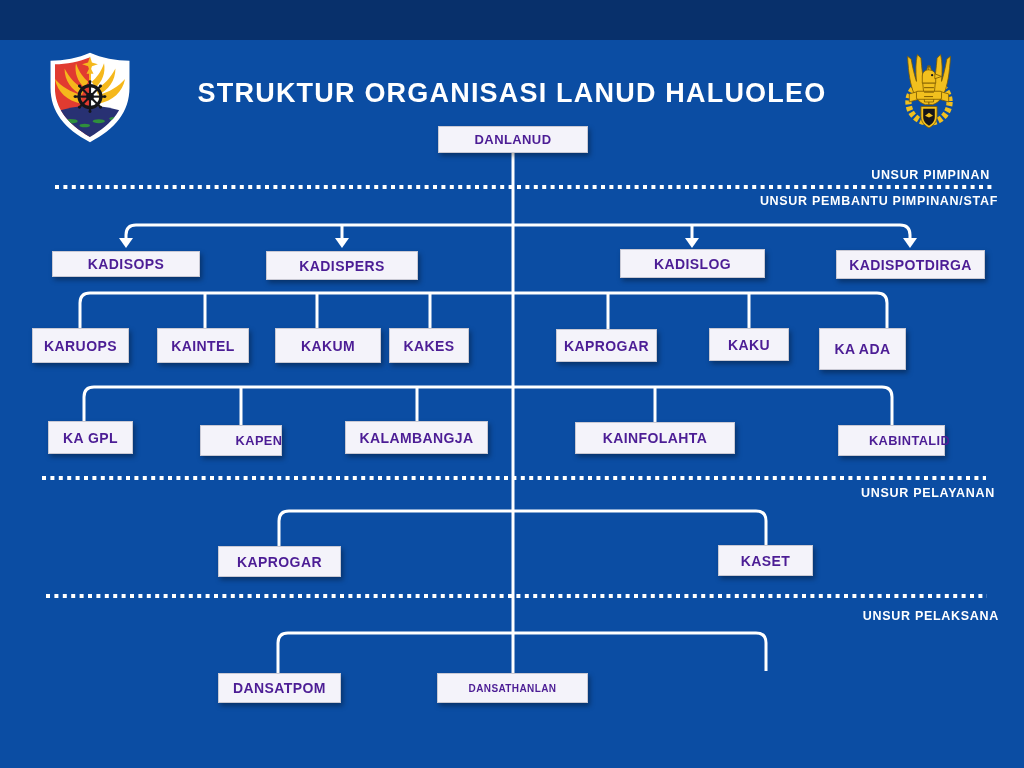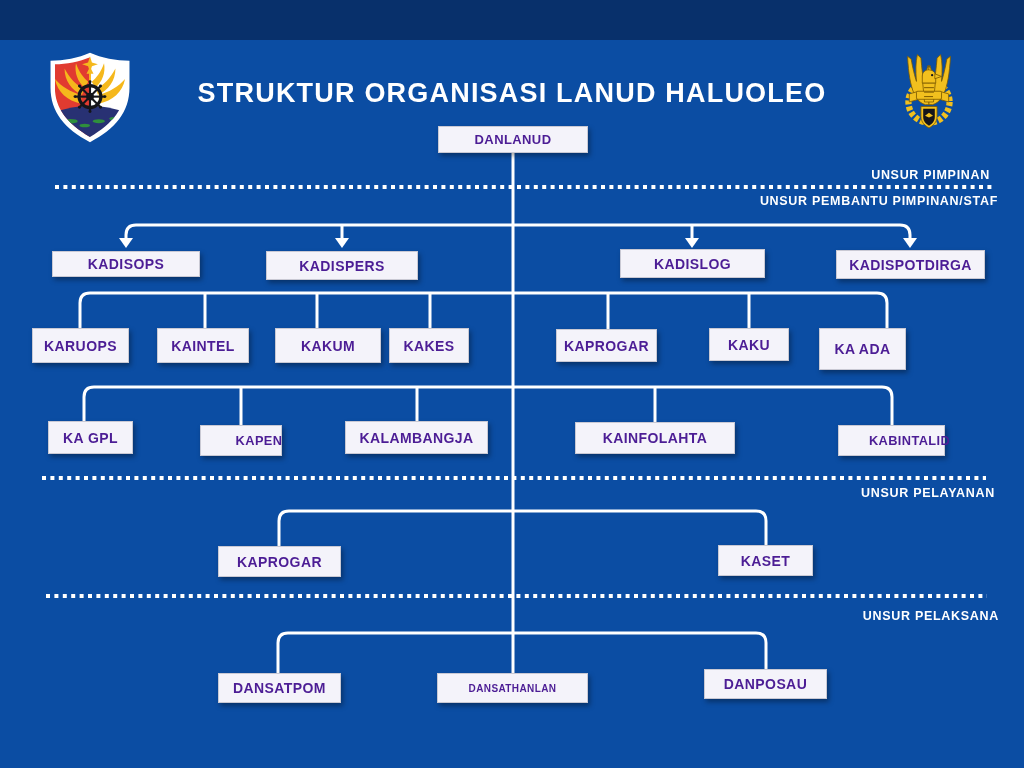--- a/index.html
+++ b/index.html
@@ -155,15 +155,14 @@
   <div class="node sm" style="left:200px;top:385px;width:82px;height:31px">KAPEN</div>
   <div class="node" style="left:345px;top:381px;width:143px;height:33px">KALAMBANGJA</div>
   <div class="node" style="left:575px;top:382px;width:160px;height:32px">KAINFOLAHTA</div>
   <div class="node sm" style="left:838px;top:385px;width:107px;height:31px">KABINTALID</div>
 
   <div class="node" style="left:218px;top:506px;width:123px;height:31px">KAPROGAR</div>
   <div class="node" style="left:718px;top:505px;width:95px;height:31px">KASET</div>
 
   <div class="node" style="left:218px;top:633px;width:123px;height:30px">DANSATPOM</div>
   <div class="node" style="left:437px;top:633px;width:151px;height:30px;font-size:10px">DANSATHANLAN</div>
-  <div class="node" style="left:704px;top:629px;width:123px;height:30px">DANPOSAU</div>
 
 </div>
 
 </body></html>

